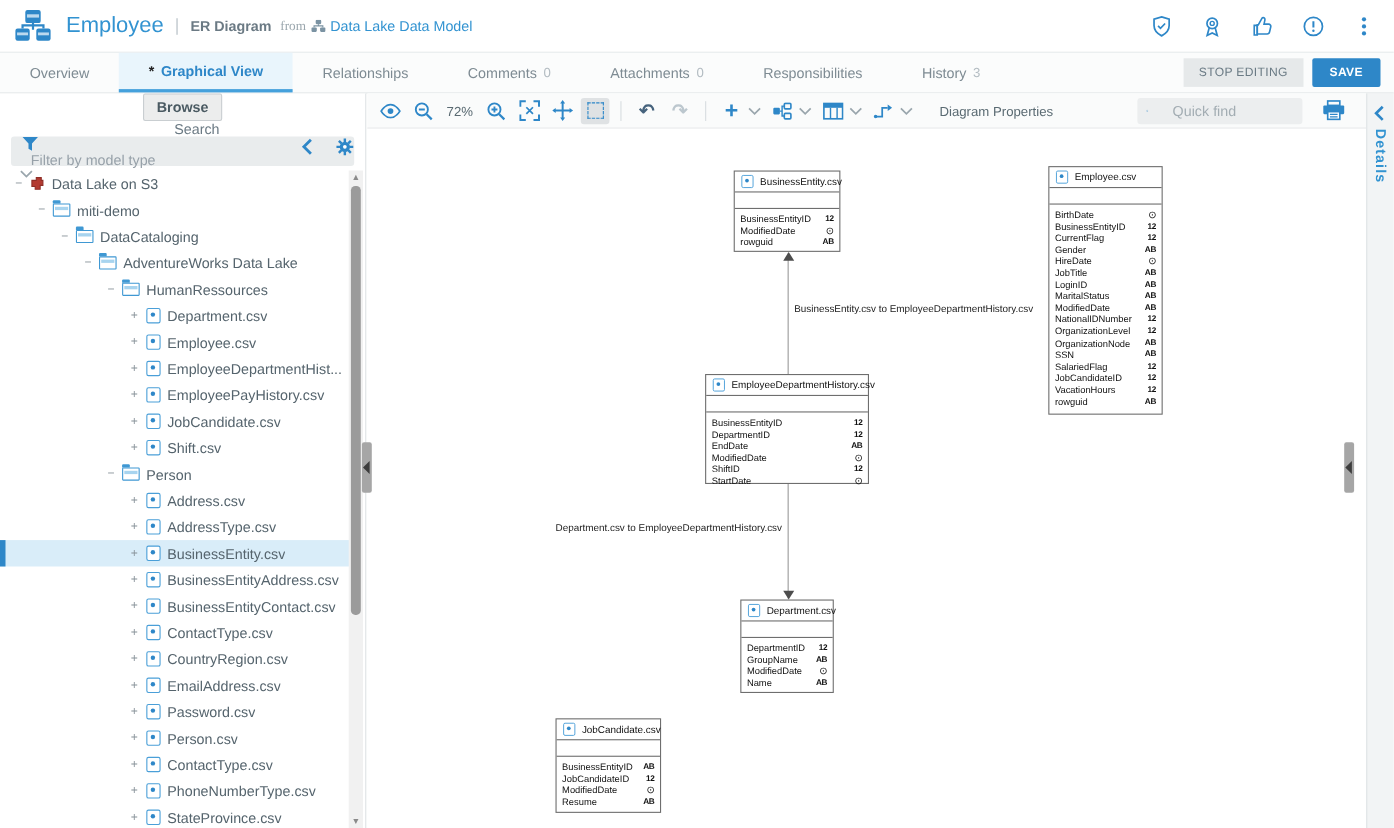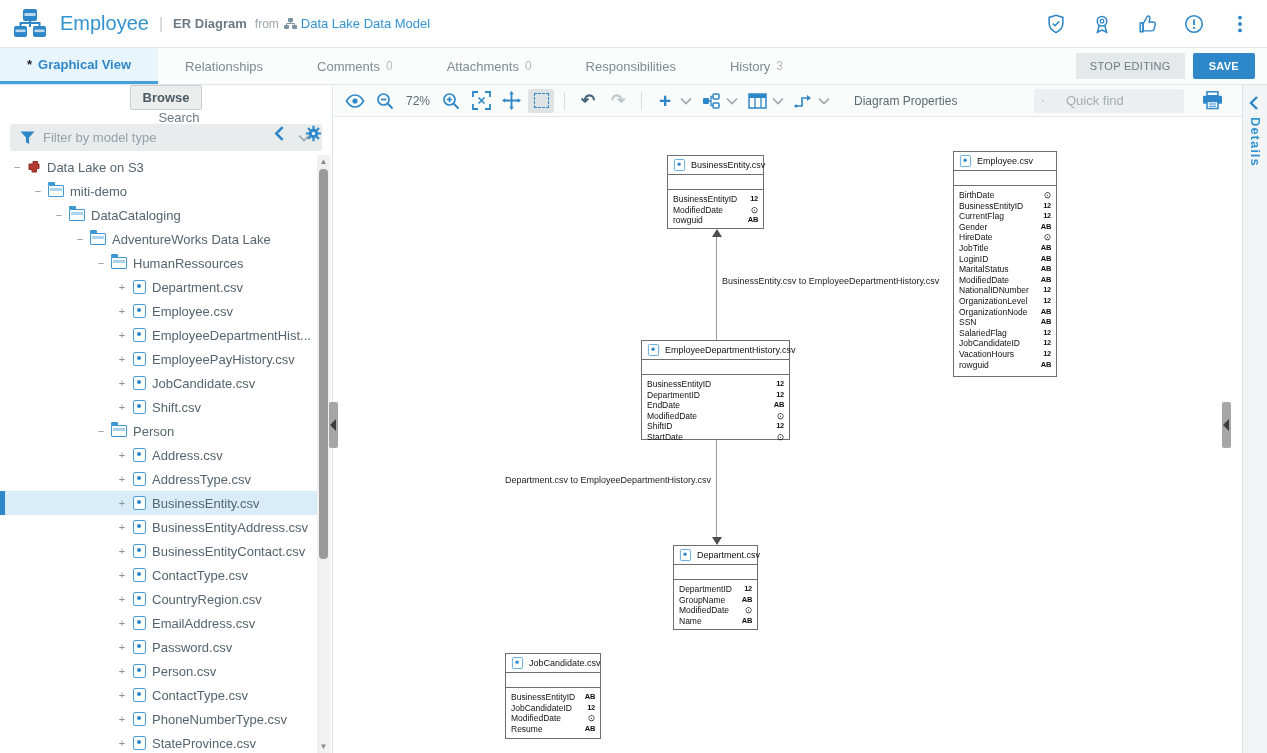--- a/index.html
+++ b/index.html
@@ -5,21 +5,21 @@
   * { margin:0; padding:0; box-sizing:border-box; }
   html,body { width:1267px; height:753px; overflow:hidden; font-family:"Liberation Sans", sans-serif; background:#fff; }
   svg { display:block; }
 
   
   .app-header { position:absolute; left:0; top:0; width:1267px; height:48px; background:#fff; border-bottom:1px solid #e3e7e9; display:flex; align-items:center;text-align:right; }
   .logo { margin-left:12px; }
   .app-title { color:#3293d1; font-size:20px; margin-left:12px; }
   .title-sep { color:#c3cbd0; font-size:16px; margin:0 10px; }
   .subtitle { color:#6b7a84; font-size:13px; font-weight:bold; }
-  .from-label { color:#9aa6ad; font-size:12px; margin:0 5px 0 8px; }
+  .from-label { color:#9aa6ad; font-size:12px; margin:0 5px 0 8px;font-family:Liberation Serif, serif; }
   .model-link { color:#3293d1; font-size:13px; margin-left:4px; cursor:pointer; }
   .header-icons { margin-left:auto; display:flex; align-items:center; gap:24px; margin-right:16px; }
   .hicon { width:22px; height:22px; color:#2e87c8; cursor:pointer; }
 
   
   .tab-bar { position:absolute; left:0; top:48px; width:1267px; height:37px; background:#fbfcfc; border-bottom:1px solid #e0e4e6; display:flex; align-items:stretch; }
   .tab { display:flex; align-items:center; padding:0 27px; font-size:13px; color:#7e8b93; cursor:pointer; white-space:nowrap; }
   .tab .count { color:#b3bcc2; margin-left:6px; font-size:12px; }
   .tab.active { background:#e9f5fc; color:#2e87c8; font-weight:bold; border-bottom:3px solid #45a1dc; }
   .tab.active .star { color:#222; margin-right:6px; font-weight:bold; }
@@ -27,21 +27,21 @@
   .btn-stop { background:#e6e9ea; color:#6b7b85; font-size:11px; padding:7px 14px; border:none; border-radius:0; cursor:pointer; font-family:inherit; letter-spacing:.3px; }
   .btn-save { background:#2e87c8; color:#fff; font-size:11px; padding:7px 16px; border:none; border-radius:2px; cursor:pointer; font-family:inherit; font-weight:bold; letter-spacing:.3px; }
 
   
   .sidebar { position:absolute; left:0; top:85px; width:333px; height:668px; background:#fff; border-right:1px solid #dfe3e5; }
   .sidebar-top { height:37px; display:flex; align-items:center; padding:0 10px;flex-direction:column; }
   .btn-browse { background:#eceded; border:1px solid #c9ced1; border-radius:2px; color:#4a5a62; font-weight:bold; font-size:13px; padding:4px 12px; cursor:pointer; font-family:inherit; }
   .search-tab { color:#6b7a84; font-size:13px; margin-left:26px; cursor:pointer; }
   .sidebar-top-icons { margin-left:auto; display:flex; align-items:center; gap:16px; }
   .sicon { width:17px; height:17px; color:#2e87c8; cursor:pointer; }
-  .filter-pill { margin:2px 10px 0 10px; height:27px; background:#e9eced; border-radius:3px; display:flex; align-items:center; padding:0 10px; cursor:pointer; }
+  .filter-pill { margin:2px 10px 0 10px; height:27px; background:#e9eced; border-radius:3px; display:flex; padding:0 10px; cursor:pointer;flex-direction:column; }
   .filter-pill .ph { color:#97a1a9; font-size:13px; margin-left:8px; flex:1; }
   .tree { position:absolute; left:0; top:70px; width:318px; bottom:0; overflow:hidden; }
   .tree-row { height:24px; display:flex; align-items:center; font-size:13px; color:#55646d; cursor:pointer; white-space:nowrap; position:relative; }
   .tree-row.selected { background:#d9edf9; }
   .sel-bar { position:absolute; left:0; top:0; width:5px; height:24px; background:#2e87c8; }
   .exp { width:14px; text-align:center; color:#8a949b; font-size:11px; flex:none; }
   .tree-label { margin-left:6px; overflow:hidden; text-overflow:ellipsis; }
   .file-ico { flex:none; width:13px; height:14px; border:1px solid #4a9fd8; border-radius:2px; background:#fff; margin-left:4px; position:relative; }
   .file-ico::after { content:""; position:absolute; left:3px; top:3px; width:4px; height:4px; border-radius:50%; background:#2e87c8; }
   .folder-ico { flex:none; width:16px; height:12px; margin-left:3px; position:relative; background:#fff; border:1px solid #3f98d3; border-radius:1px; }
@@ -155,20 +155,23 @@
           <circle cx="12" cy="5" r="2.1" fill="#2e87c8"></circle>
           <circle cx="12" cy="12" r="2.1" fill="#2e87c8"></circle>
           <circle cx="12" cy="19" r="2.1" fill="#2e87c8"></circle>
         </svg>
     </span>
   </div>
 </div>
 
 <div class="tab-bar">
   <div id="tabs-mount" style="display:flex;">
+      <div class="tab">
+        <span>Overview</span>
+      </div>
       <div class="tab active">
         <span class="star">*</span>
         <span>Graphical View</span>
       </div>
       <div class="tab">
         <span>Relationships</span>
       </div>
       <div class="tab">
         <span>Comments</span>
         <span class="count">0</span>

